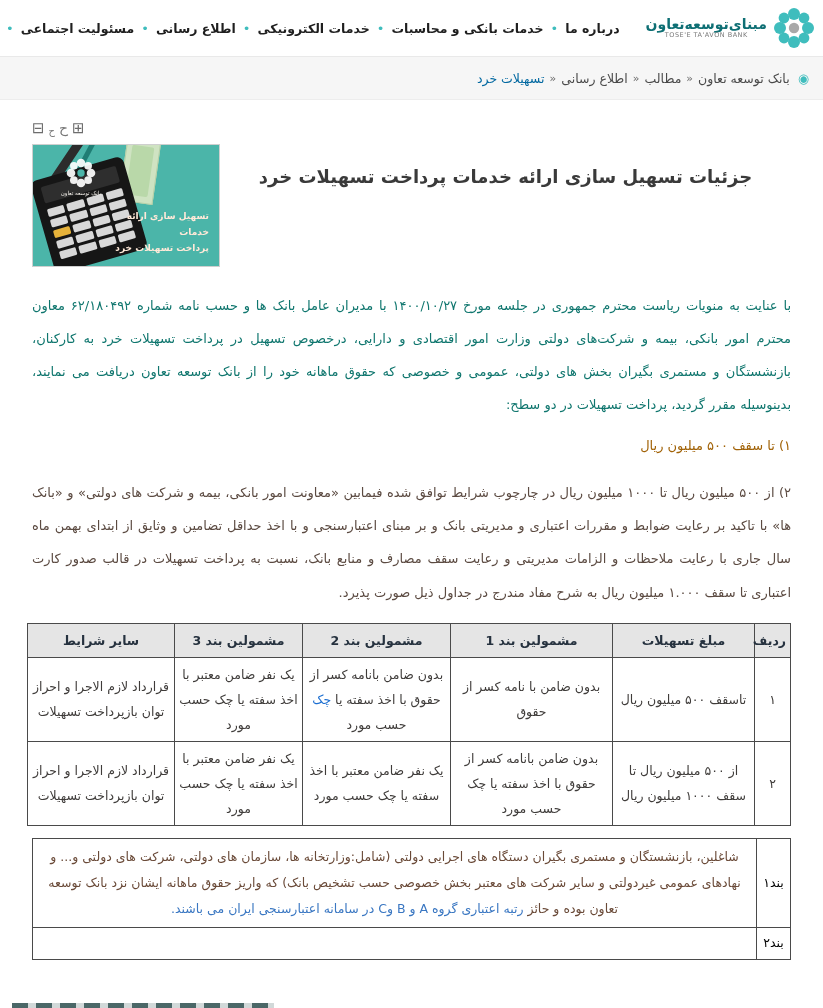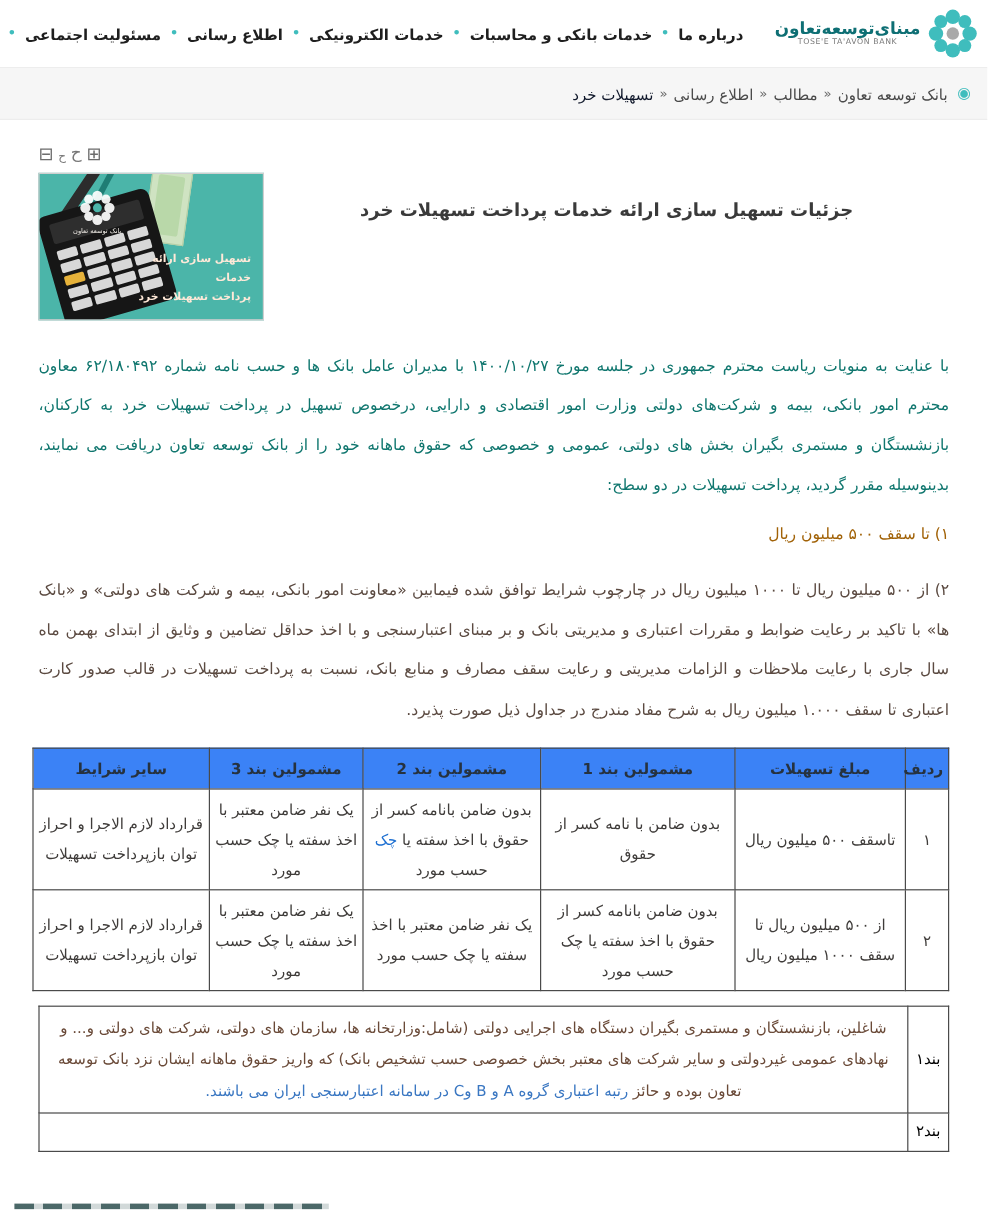--- a/index.html
+++ b/index.html
@@ -14,33 +14,33 @@
   .logo-fa { font-size:14px; font-weight:bold; color:#0e6f74; }
   .logo-en { font-size:6.5px; color:#7a7a7a; letter-spacing:.5px; }
   .menu { display:flex; align-items:center; gap:7px; margin-right:26px; flex:1; }
   .menu a { font-size:12.5px; font-weight:bold; color:#1f1f1f; text-decoration:none; white-space:nowrap; }
   .menu .dot { color:#3fbdbd; font-size:13px; line-height:1; }
 
   
   .crumbbar { height:43px; background:#f6f6f6; border-bottom:1px solid #ededed; display:flex; align-items:center; padding:0 14px; font-size:12.5px; color:#4a4a4a; gap:5px; }
   .crumbbar a { color:#4a4a4a; text-decoration:none; }
   .crumb-sep { color:#6a6a6a; font-size:11px; }
-  .crumb-current { color:#0f172a; }
+  .crumb-current { color:#0369a1; }
   .pin { color:#3fbdbd; font-size:13px; margin-left:3px; }
 
   
   .content { padding:14px 32px 0 32px; }
   .font-resizer { direction:ltr; display:flex; align-items:flex-end; gap:4px; color:#777; margin:6px 0 8px 0; }
   .font-resizer .box { font-size:15px; line-height:1; cursor:pointer; color:#6d6d6d; }
   .font-resizer .ltr-sm { font-size:10px; cursor:pointer; }
   .font-resizer .ltr-lg { font-size:14px; cursor:pointer; }
 
   .article-head { display:flex; align-items:flex-start; margin-top:2px; }
   .title-wrap { flex:1; display:flex; justify-content:center; padding-top:22px; }
-  h1.page-title { font-size:15px; font-weight:bold; color:#3a3a3a; }
+  h1.page-title { font-size:18px; font-weight:bold; color:#3a3a3a; }
 
   
   .thumb { width:188px; height:123px; background:#4bb5a9; border:1px solid #cfcfcf; padding:0; position:relative; overflow:hidden; flex:0 0 auto; }
   .thumb .note-money { position:absolute; top:-6px; right:62px; width:34px; height:64px; background:#cfe3c2; border:1px solid #b5cfa6; transform:rotate(8deg); }
   .thumb .note-money::after { content:""; position:absolute; inset:6px 5px; background:#b9d8a9; border-radius:2px; }
   .thumb .pen { position:absolute; top:-8px; left:28px; width:9px; height:52px; background:#2c2c2c; transform:rotate(34deg); border-radius:2px; }
   .thumb .pen2 { position:absolute; top:-4px; left:48px; width:5px; height:40px; background:#1f7d74; transform:rotate(28deg); }
   .thumb .calc { position:absolute; top:22px; left:8px; width:96px; height:96px; background:#161616; border-radius:7px; transform:rotate(-16deg); padding:8px 9px; }
   .thumb .calc-screen { width:100%; height:17px; background:#2e2e2e; border-radius:2px; margin-bottom:6px; }
   .thumb .calc-keys { display:grid; grid-template-columns:repeat(4,1fr); gap:3px; }
@@ -51,21 +51,21 @@
   .thumb .caption { position:absolute; top:63px; right:10px; width:96px; color:#ffe9d8; font-size:9px; font-weight:bold; line-height:1.8; }
 
   
   .body-text { font-size:13px; color:#0f766e; line-height:2.55; text-align:justify; margin-top:22px; }
   .level-line { font-size:13px; color:#a16207; margin-top:10px; line-height:2.2; }
   .body-text2 { font-size:13px; color:#5b4a41; line-height:2.55; text-align:justify; margin-top:16px; }
 
   
   table.t1 { border-collapse:collapse; width:100%; margin-top:14px; table-layout:fixed; }
   table.t1 th, table.t1 td { border:1px solid #4a4a4a; font-size:12.5px; text-align:center; vertical-align:middle; padding:4px 4px; line-height:2; }
-  table.t1 th { background:#3b82f6; color:#26323f; font-weight:bold; height:32px; }
+  table.t1 th { background:#e5e5e5; color:#26323f; font-weight:bold; height:32px; }
   table.t1 td { color:#3f3c3a; height:52px; }
   table.t1 .link-blue { color:#1d6fd1; cursor:pointer; }
 
   
   .note-text { font-size:13px; color:#5b4a41; line-height:2.5; text-align:justify; margin-top:10px; }
 
   
   table.t2 { border-collapse:collapse; width:100%; margin-top:12px; }
   table.t2 td { border:1px solid #4a4a4a; font-size:12.5px; vertical-align:middle; padding:5px 6px; line-height:2.1;margin-top:16px; }
   table.t2 td.lbl { width:34px; text-align:center; color:#000000; font-weight:normal; padding:2px 2px; }

